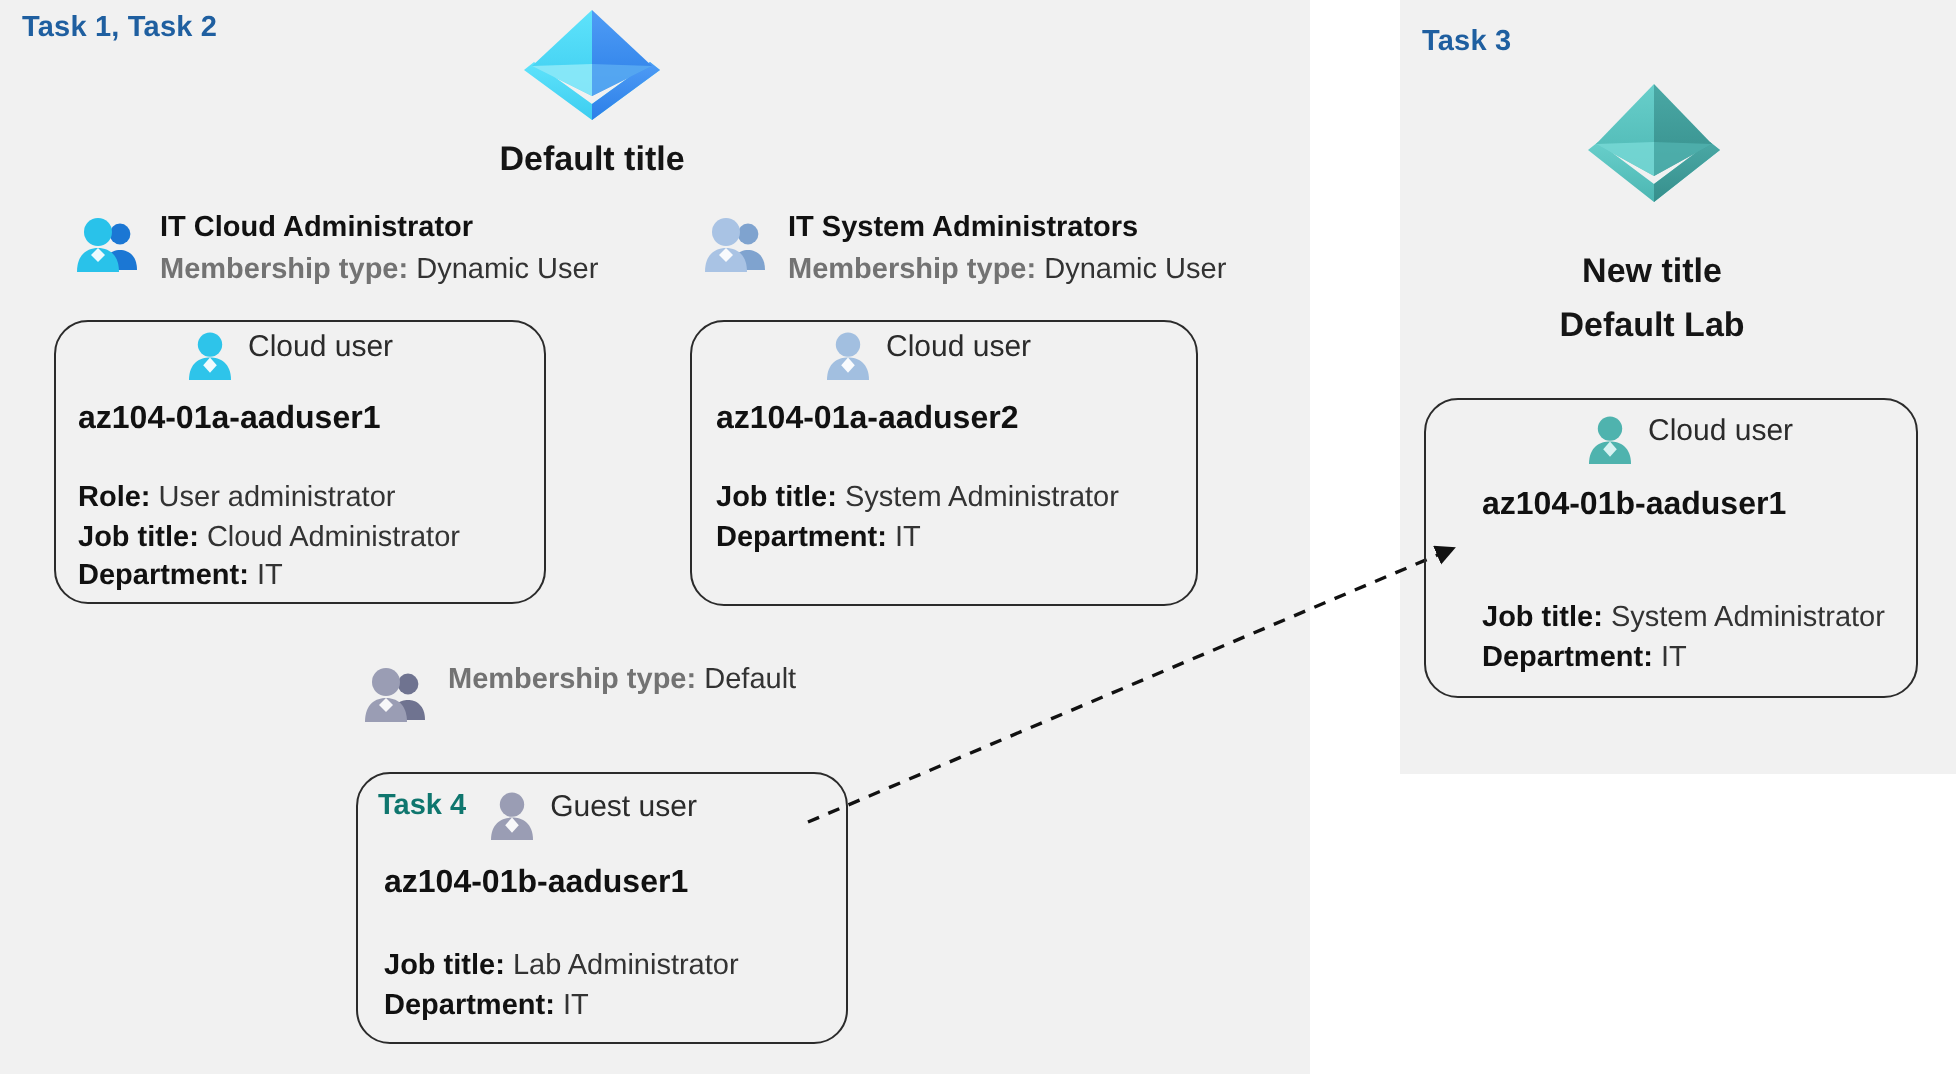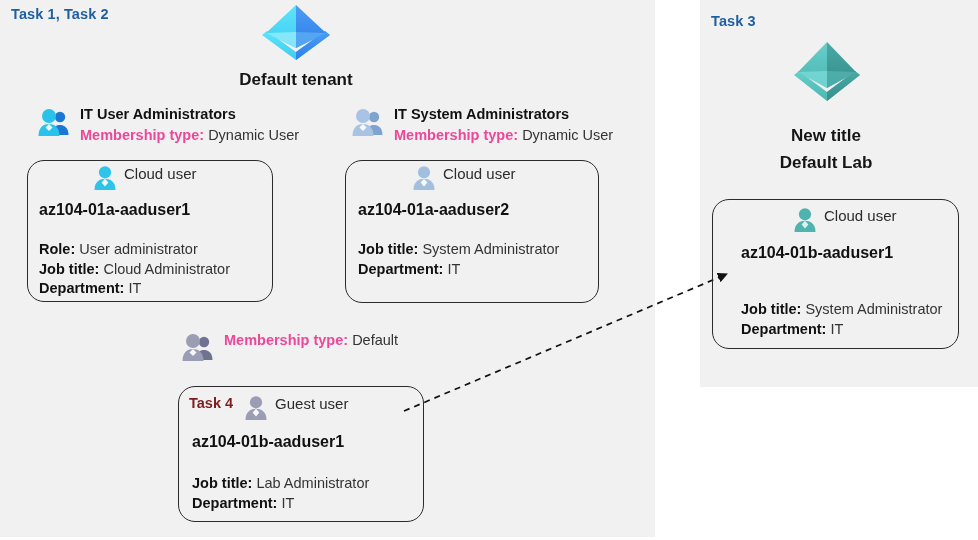--- a/index.html
+++ b/index.html
@@ -21,31 +21,31 @@
   .tenant-caption{
     position:absolute;font-weight:bold;font-size:17px;white-space:nowrap;
     text-align:center;color:#151515;
   }
 
   .group-block{position:absolute;}
   .group-icon{position:absolute;left:0;top:4px;}
   .group-lines{position:absolute;left:42px;top:0;}
   .group-title{font-weight:bold;font-size:14.5px;white-space:nowrap;line-height:20px;color:#111;}
   .group-sub{font-size:14.5px;white-space:nowrap;line-height:22px;color:#333;}
-  .group-sub b{color:#ec4899;font-weight:bold;}
+  .group-sub b{color:#737373;font-weight:bold;}
 
   .card{
     position:absolute;border:1.6px solid #2b2b2b;border-radius:17px;
     background:transparent;box-sizing:border-box;
   }
   .card-head{
     position:absolute;display:flex;align-items:flex-start;gap:6px;white-space:nowrap;
   }
   .card-head .usertype{font-size:15px;color:#2b2b2b;}
-  .card-head .tasktag{font-size:14.5px;font-weight:bold;color:#7f1d1d;margin-right:4px;}
+  .card-head .tasktag{font-size:14.5px;font-weight:bold;color:#0f766e;margin-right:4px;}
   .card-upn{
     position:absolute;font-weight:bold;font-size:16px;white-space:nowrap;color:#111;
   }
   .card-props{position:absolute;font-size:14.5px;line-height:19.5px;white-space:nowrap;color:#333;}
   .card-props b{color:#111;font-weight:bold;}
 
   #arrow-layer{position:absolute;left:0;top:0;width:978px;height:540px;pointer-events:none;}
 </style>
 </head>
 <body>
@@ -77,32 +77,32 @@
   </defs>
 
   <path d="M38 58 L4 33 L9 29 L38 50 L67 29 L72 33 Z" fill="url(#tdL)"></path>
   <path d="M38 58 L72 33 L67 29 L38 50 Z" fill="url(#tdR)"></path>
 
   <path d="M38 3 L8 31 L38 46 Z" fill="url(#tdL)"></path>
   <path d="M38 3 L68 31 L38 46 Z" fill="url(#tdR)"></path>
   <path d="M38 30 L8 31 L38 46 Z" fill="#9beef9" opacity=".75"></path>
   <path d="M38 30 L68 31 L38 46 Z" fill="#5fb0f3" opacity=".75"></path>
 </svg>
-<div class="tenant-caption" style="left:196px;top:70px;width:200px;">Default tenant</div>
+<div class="tenant-caption" style="left:196px;top:70px;width:200px;">Default title</div>
 
 <div class="group-block" style="left:38px;top:104px;">
   <svg class="group-icon" width="36" height="30" viewBox="0 0 36 30">
     <circle cx="22" cy="9" r="5.2" fill="#1b77d4"></circle>
     <path d="M13.5 27 C13.5 19.5 18 17 22 17 C26 17 30.5 19.5 30.5 27 Z" fill="#1b77d4"></path>
     <circle cx="11" cy="8" r="7" fill="#29c2ea"></circle>
     <path d="M0.5 28 C0.5 18.8 6 16 11 16 C16 16 21.5 18.8 21.5 28 Z" fill="#29c2ea"></path>
     <path d="M11 16 L7.5 19.5 L11 23 L14.5 19.5 Z" fill="#ffffff" opacity=".92"></path>
   </svg>
   <div class="group-lines">
-    <div class="group-title">IT User Administrators</div>
+    <div class="group-title">IT Cloud Administrator</div>
     <div class="group-sub">
       <b>Membership type:</b>
       <span>Dynamic User</span>
     </div>
   </div>
 </div>
 
 <div class="group-block" style="left:352px;top:104px;">
   <svg class="group-icon" width="36" height="30" viewBox="0 0 36 30">
     <circle cx="22" cy="9" r="5.2" fill="#7fa3cf"></circle>

